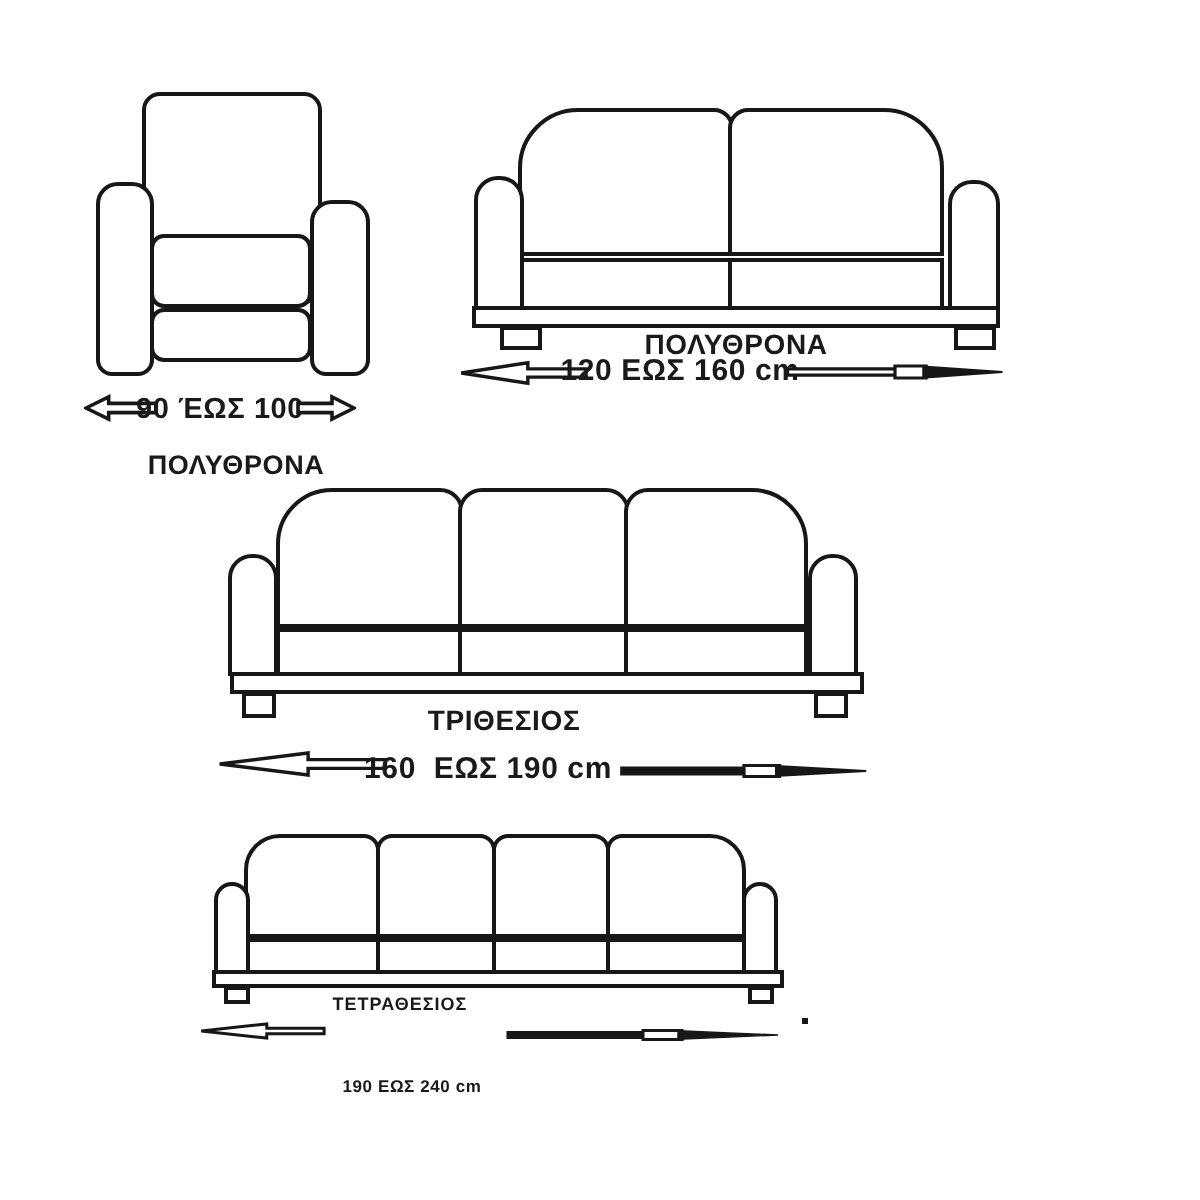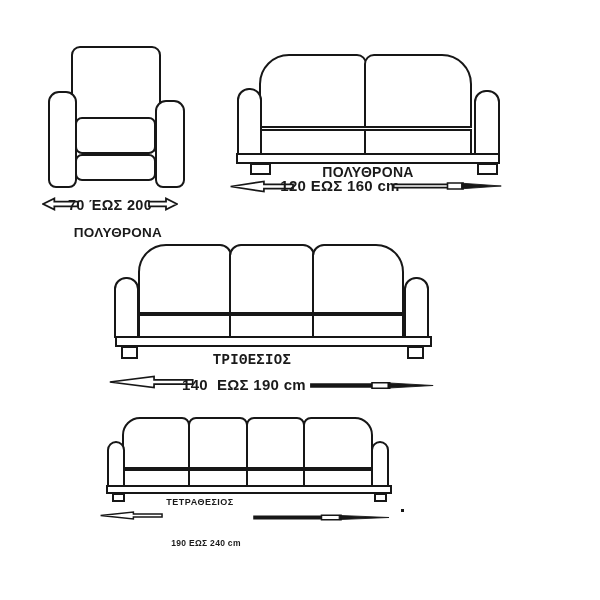--- a/index.html
+++ b/index.html
@@ -36,21 +36,21 @@
     <div class="part" style="left:48px; top:91px; width:29px; height:97px; border-radius:11px 11px 8px 8px;"></div>
     <div class="part" style="left:155px; top:100px; width:30px; height:88px; border-radius:11px 11px 8px 8px;"></div>
 
     <div class="lbl" style="left:118px; top:181px; font-size:13.5px;margin-top:45px;">ΠΟΛΥΘΡΟΝΑ</div>
 
     <div class="arrow" style="left:42px; top:197px; width:37px; height:14px;">
       <svg viewBox="0 0 36 14" preserveAspectRatio="none">
         <path d="M1 7 L12 1.5 L12 4.7 L35 4.7 L35 9.3 L12 9.3 L12 12.5 Z" fill="#fff" stroke-width="1.8" vector-effect="non-scaling-stroke"></path>
       </svg>
     </div>
-    <div class="lbl" style="left:110px; top:198px; font-size:14.5px;">70 ΈΩΣ 200</div>
+    <div class="lbl" style="left:110px; top:198px; font-size:14.5px;">90 ΈΩΣ 100</div>
     <div class="arrow" style="left:148px; top:197px; width:30px; height:14px;">
       <svg viewBox="0 0 30 14" preserveAspectRatio="none">
         <path d="M29 7 L18 1.5 L18 4.7 L1 4.7 L1 9.3 L18 9.3 L18 12.5 Z" fill="#fff" stroke-width="1.8" vector-effect="non-scaling-stroke"></path>
       </svg>
     </div>
   </div>
 
   <div>
     <div class="part" style="left:259px; top:54px; width:108px; height:74px; border-radius:30px 10px 0 0;"></div>
     <div class="part" style="left:364px; top:54px; width:108px; height:74px; border-radius:10px 30px 0 0;"></div>
@@ -85,28 +85,28 @@
     <div class="part" style="left:312px; top:244px; width:92px; height:70px; border-radius:12px 28px 0 0;"></div>
     <div class="part" style="left:138px; top:314px; width:94px; height:24px;"></div>
     <div class="part" style="left:229px; top:314px; width:86px; height:24px;"></div>
     <div class="part" style="left:312px; top:314px; width:92px; height:24px;"></div>
     <div class="part" style="left:114px; top:277px; width:25px; height:61px; border-radius:12px 12px 0 0;"></div>
     <div class="part" style="left:404px; top:277px; width:25px; height:61px; border-radius:12px 12px 0 0;"></div>
     <div class="part" style="left:115px; top:336px; width:317px; height:11px;"></div>
     <div class="part" style="left:121px; top:346px; width:17px; height:13px;"></div>
     <div class="part" style="left:407px; top:346px; width:17px; height:13px;"></div>
 
-    <div class="lbl" style="left:252px; top:353px; font-size:14px;font-family:Liberation Mono, monospace;">ΤΡΙΘΕΣΙΟΣ</div>
+    <div class="lbl" style="left:252px; top:353px; font-size:14px;">ΤΡΙΘΕΣΙΟΣ</div>
 
     <div class="arrow" style="left:109px; top:375px; width:85px; height:14px;">
       <svg viewBox="0 0 100 14" preserveAspectRatio="none">
         <path d="M1 7 L53 1.5 L53 4.8 L98.5 4.8 L98.5 9.2 L53 9.2 L53 12.5 Z" fill="#fff" stroke-width="1.7" vector-effect="non-scaling-stroke"></path>
       </svg>
     </div>
-    <div class="lbl" style="left:244px; top:377px; font-size:15px;">140  ΕΩΣ 190 cm</div>
+    <div class="lbl" style="left:244px; top:377px; font-size:15px;">160  ΕΩΣ 190 cm</div>
     <div class="arrow" style="left:310px; top:380px; width:124px; height:11px;">
       <svg viewBox="0 0 140 12" preserveAspectRatio="none">
         <path d="M1 4.4 L78 4.4 L78 7.6 L1 7.6 Z" fill="#171717" stroke-width="1.6" vector-effect="non-scaling-stroke"></path>
         <rect x="70" y="3" width="20" height="6" fill="#fff" stroke-width="1.6" vector-effect="non-scaling-stroke"></rect>
         <path d="M88 3.2 L139 6 L88 8.8 Z" fill="#171717" stroke="none"></path>
       </svg>
     </div>
   </div>
 
   <div>

